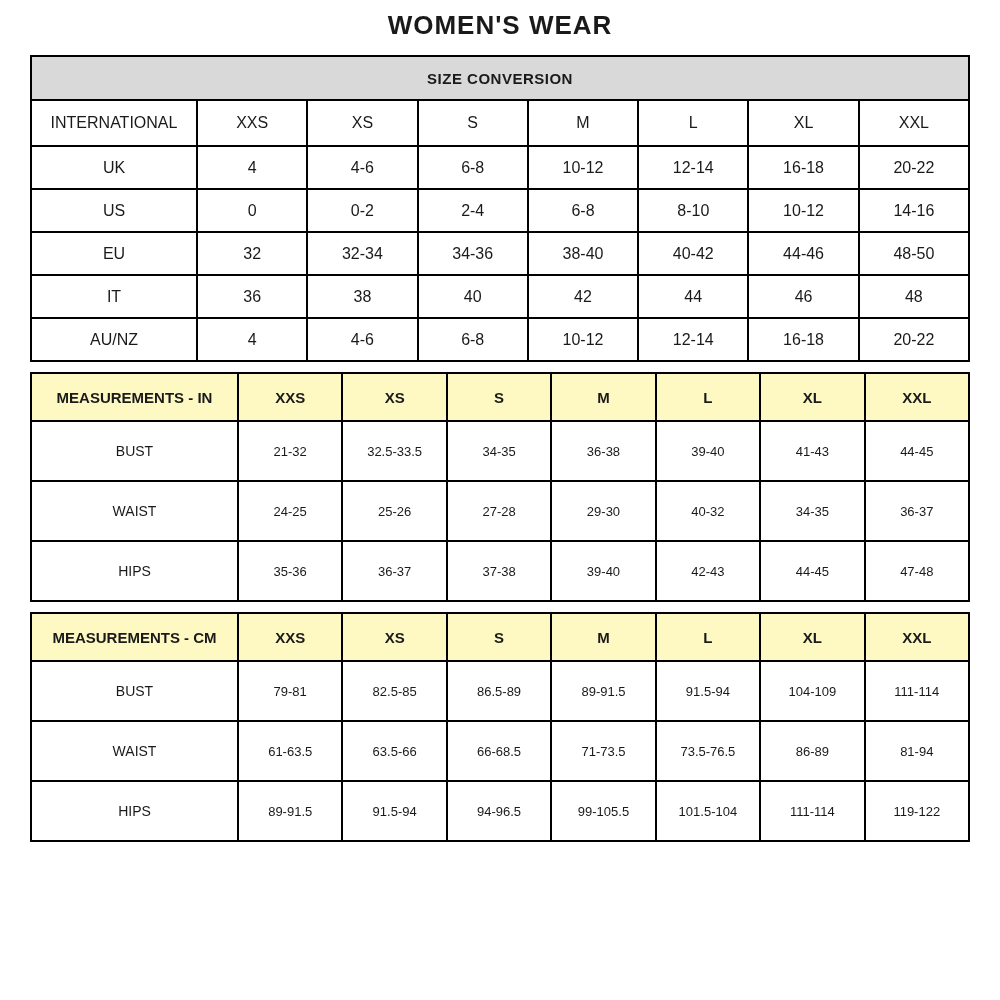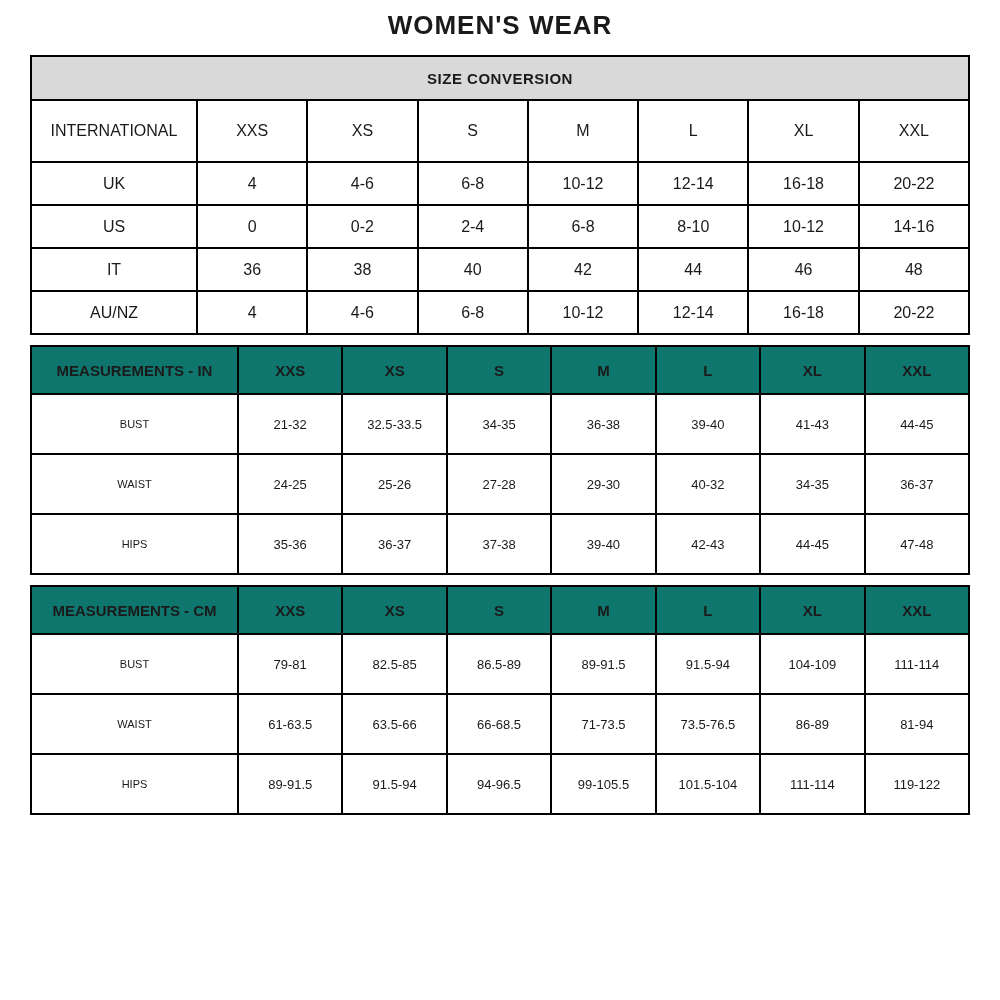--- a/index.html
+++ b/index.html
@@ -5,25 +5,25 @@
   * { margin:0; padding:0; box-sizing:border-box; }
   html,body { width:1000px; height:1000px; background:#ffffff; }
   body { font-family:"Liberation Sans", sans-serif; color:#1a1a1a; }
   .page { padding:10px 30px 16px 30px; }
   .page-title { text-align:center; font-size:26px; line-height:1.2; font-weight:700; letter-spacing:1px; margin:0 0 14px 0; }
   table { border-collapse:collapse; table-layout:fixed; width:940px; margin:10px auto 9px auto; }
   td, th { border:2px solid #000; text-align:center; vertical-align:middle; overflow:hidden; padding:0 2px; }
   .banner { background:#d9d9d9; height:44px; font-size:15px; font-weight:700; letter-spacing:0.5px; }
   .conv col.label-col { width:166px; }
   .conv td { height:43px; font-size:16px; font-weight:500; }
-  .conv tr.head td { height:62px; }
+  .conv tr.head td { height:46px; }
   .meas col.label-col { width:207px; }
   .meas td { height:60px; font-size:13px; font-weight:500; }
-  .meas tr.head td { background:#0f766e; font-weight:700; font-size:15px; height:48px; }
-  .meas td.row-label { font-size:11px; }
+  .meas tr.head td { background:#fef9c3; font-weight:700; font-size:15px; height:48px; }
+  .meas td.row-label { font-size:14px; }
 </style>
 </head>
 <body>
 
 <div class="page">
 
   <h1 class="page-title">WOMEN'S WEAR</h1>
 
   <table class="conv">
     <colgroup>
@@ -56,20 +56,30 @@
       </tr>
       <tr>
         <td class="row-label">US</td>
         <td>0</td>
         <td>0-2</td>
         <td>2-4</td>
         <td>6-8</td>
         <td>8-10</td>
         <td>10-12</td>
         <td>14-16</td>
+      </tr>
+      <tr>
+        <td class="row-label">EU</td>
+        <td>32</td>
+        <td>32-34</td>
+        <td>34-36</td>
+        <td>38-40</td>
+        <td>40-42</td>
+        <td>44-46</td>
+        <td>48-50</td>
       </tr>
       <tr>
         <td class="row-label">IT</td>
         <td>36</td>
         <td>38</td>
         <td>40</td>
         <td>42</td>
         <td>44</td>
         <td>46</td>
         <td>48</td>

